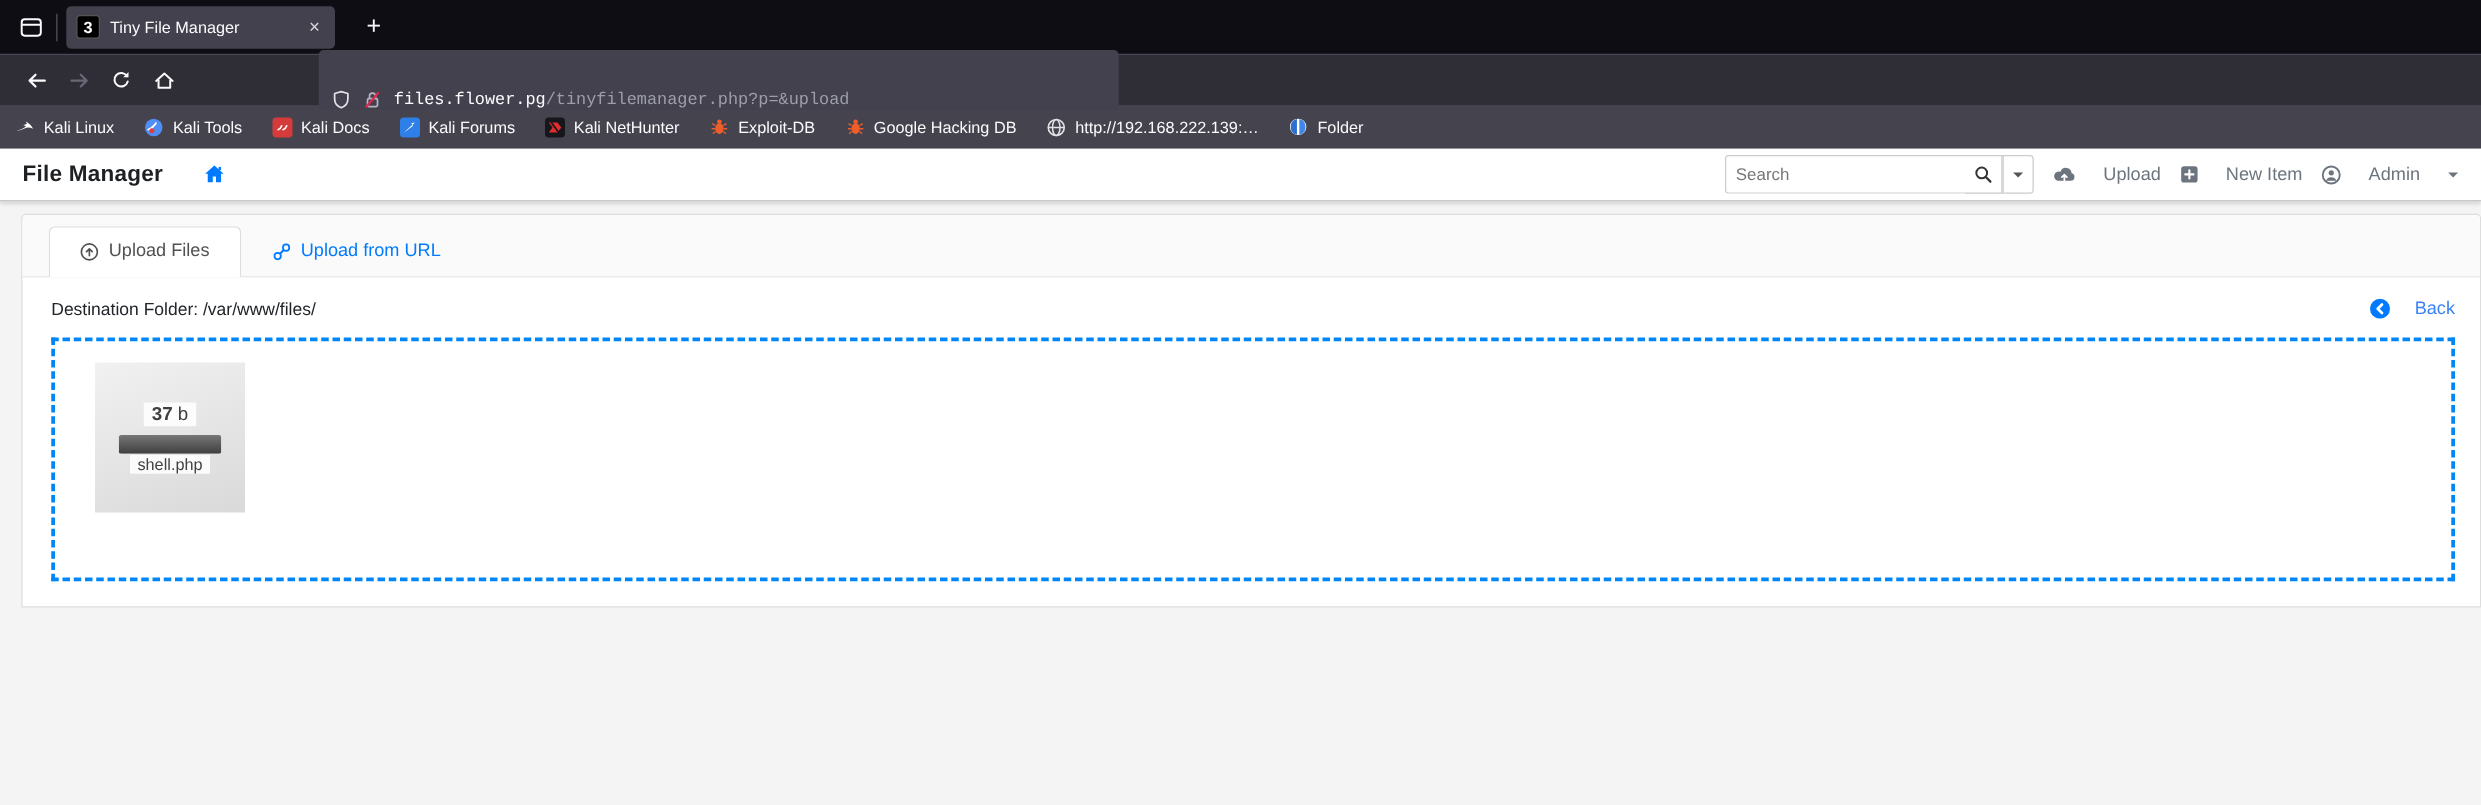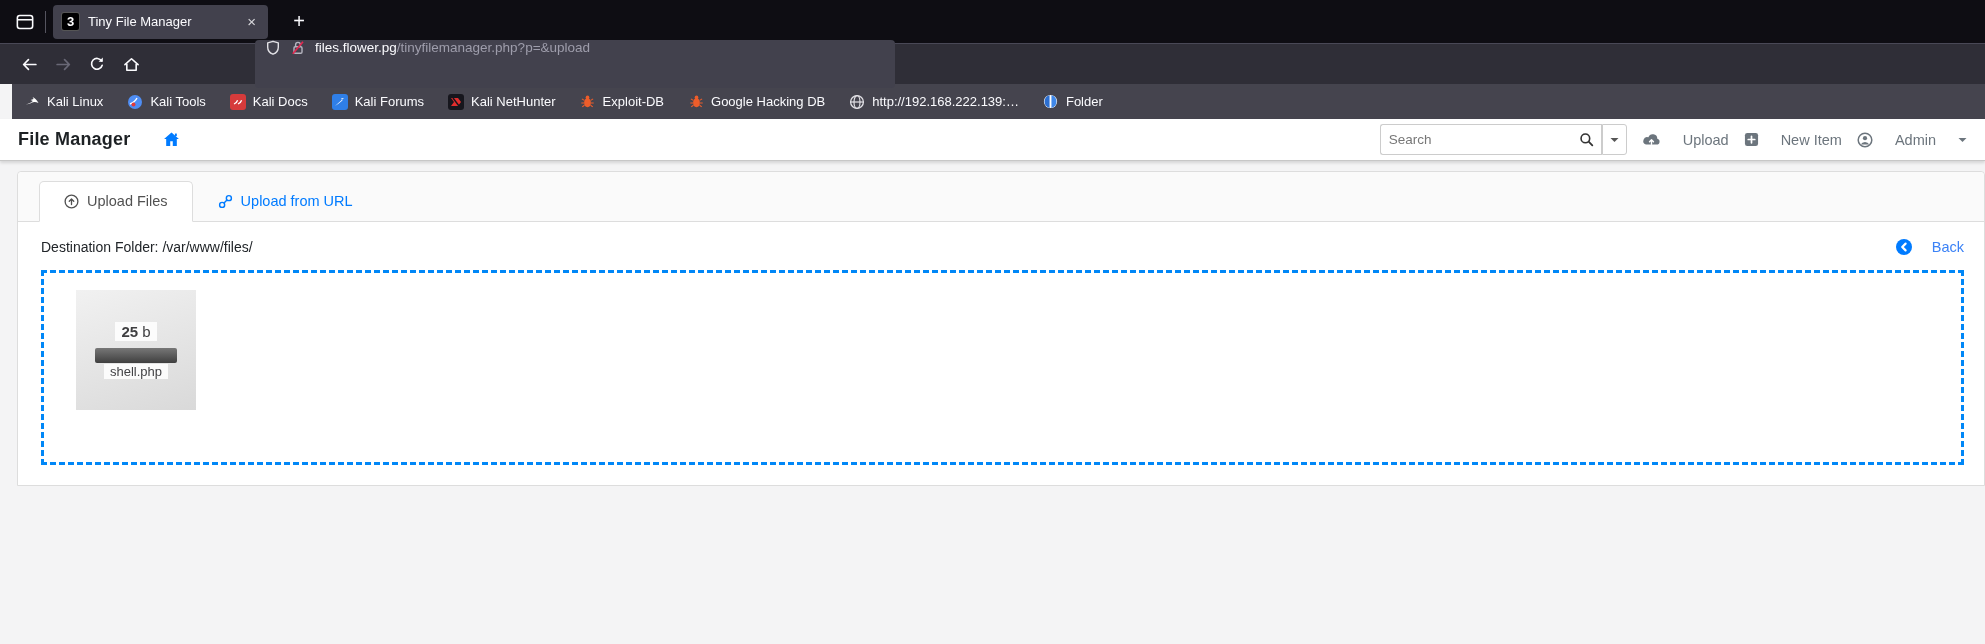--- a/index.html
+++ b/index.html
@@ -30,28 +30,28 @@
   }
   .tab-title { font-size:13px; margin-left:9px; flex:1; white-space:nowrap; overflow:hidden; }
   .tab-close { font-size:15px; color:#d7d7db; padding:0 3px; cursor:default; }
   .newtab-btn { color:#fbfbfe; font-size:20px; margin-left:16px; width:30px; height:30px; display:flex; align-items:center; justify-content:center; }
 
   .toolbar { height:40px; background:#2f2e37; display:flex; align-items:center; padding-left:12px; }
   .nav-btn { width:34px; height:30px; display:flex; align-items:center; justify-content:center; color:#fbfbfe; font-size:17px; border-radius:4px; }
   .nav-btn.disabled { color:#696876; }
   .urlbar {
     margin-left:107px; width:640px; height:48px; background:#42414d; border-radius:4px;
-    display:flex; align-items:flex-start; padding:0 10px; gap:9px;
+    display:flex; align-items:flex-end; padding:0 10px; gap:9px;font-family:Liberation Mono, monospace;
   }
   .url-text { font-size:13.5px; color:#fbfbfe; white-space:nowrap; }
   .url-text .url-path { color:#9e9dab; }
 
   .bookmarksbar {
     height:35px; background:#45444e; display:flex; align-items:center;
-    padding-left:12px; gap:24px; font-size:13px; color:#fbfbfe;margin-left:12px;
+    padding-left:12px; gap:24px; font-size:13px; color:#fbfbfe;
   }
   .bm-item { display:flex; align-items:center; gap:7px; white-space:nowrap; }
   .bm-ic { width:16px; height:16px; display:flex; align-items:center; justify-content:center; border-radius:3px; }
 
   
   .site-header {
     height:42px; background:#fff; display:flex; align-items:center; padding:0 18px;
     border-bottom:1px solid #c7c7c7; box-shadow:0 2px 3px rgba(0,0,0,.13); position:relative; z-index:2;
   }
   .brand { font-size:18px; font-weight:bold; color:#1d2124; letter-spacing:.2px; }
@@ -334,21 +334,21 @@
             <svg width="16" height="16" viewBox="0 0 16 16">
                 <circle cx="8" cy="8" r="8" fill="#007bff"></circle>
                 <path d="M9.6 4.6 6.2 8l3.4 3.4" fill="none" stroke="#fff" stroke-width="2.2" stroke-linecap="round" stroke-linejoin="round"></path>
               </svg>
           </span>
           <span>Back</span>
         </span>
       </div>
       <div class="dropzone">
         <div class="dz-preview">
-          <div class="dz-size"><b>25</b> <span>b</span></div>
+          <div class="dz-size"><b>37</b> <span>b</span></div>
           <div class="dz-progress">
             <div class="dz-upload" style="width: 100%;"></div>
           </div>
           <div class="dz-filename">shell.php</div>
         </div>
       </div>
     </div>
   </div>
 </div>
 

